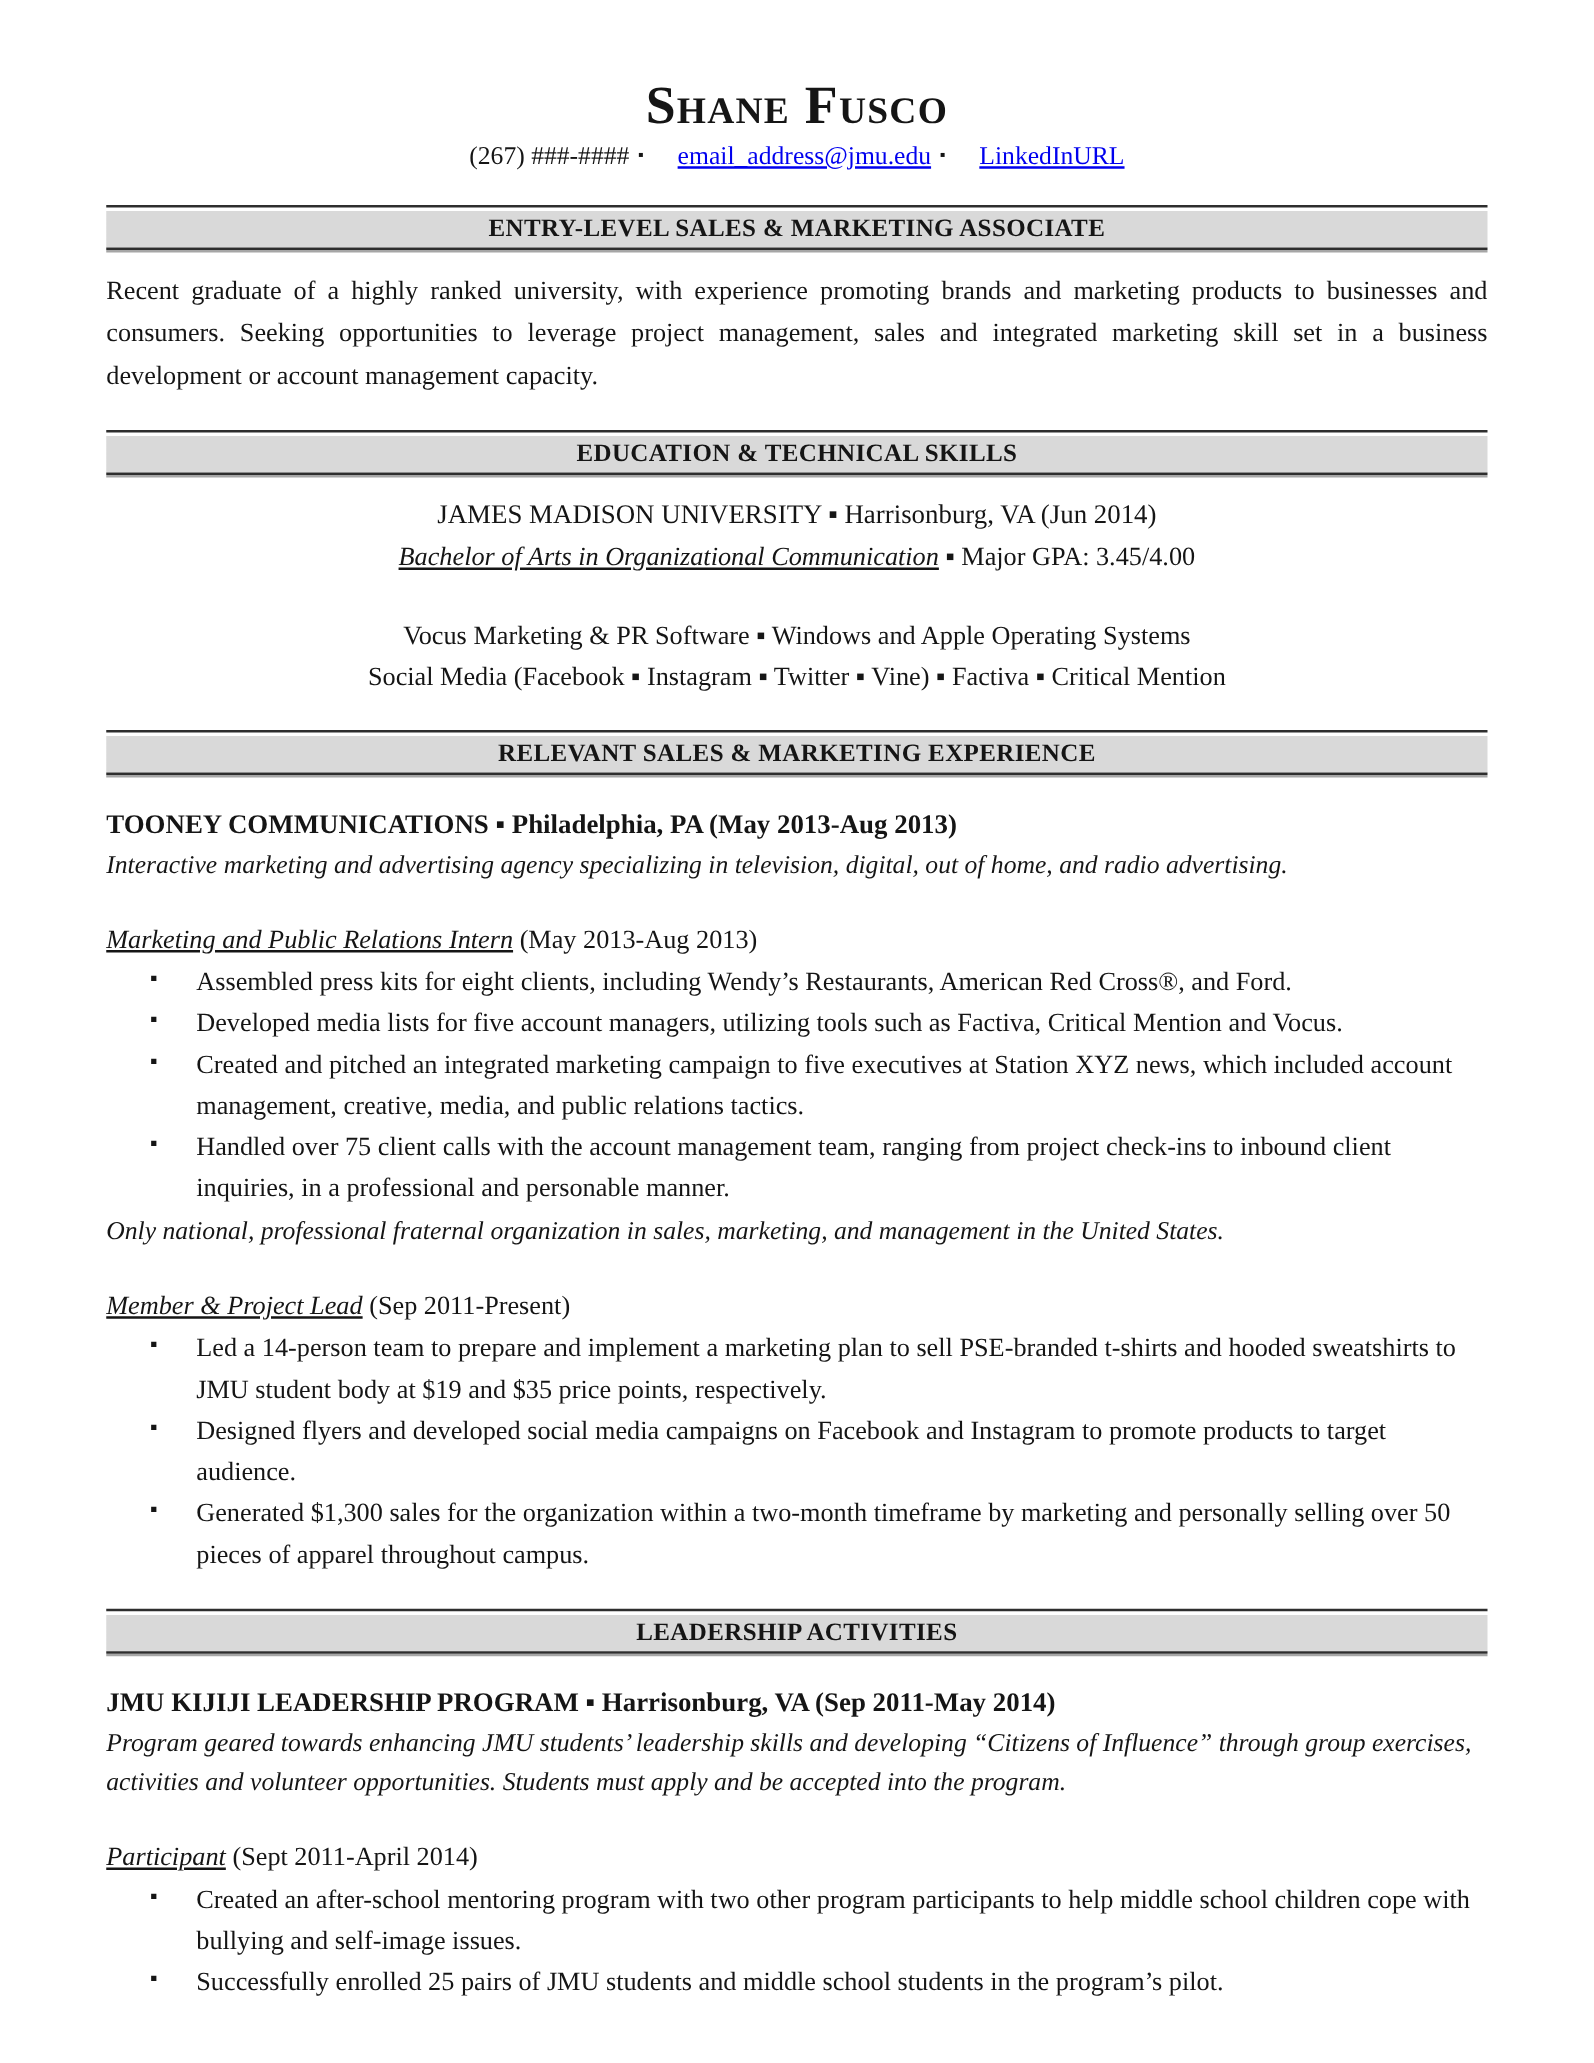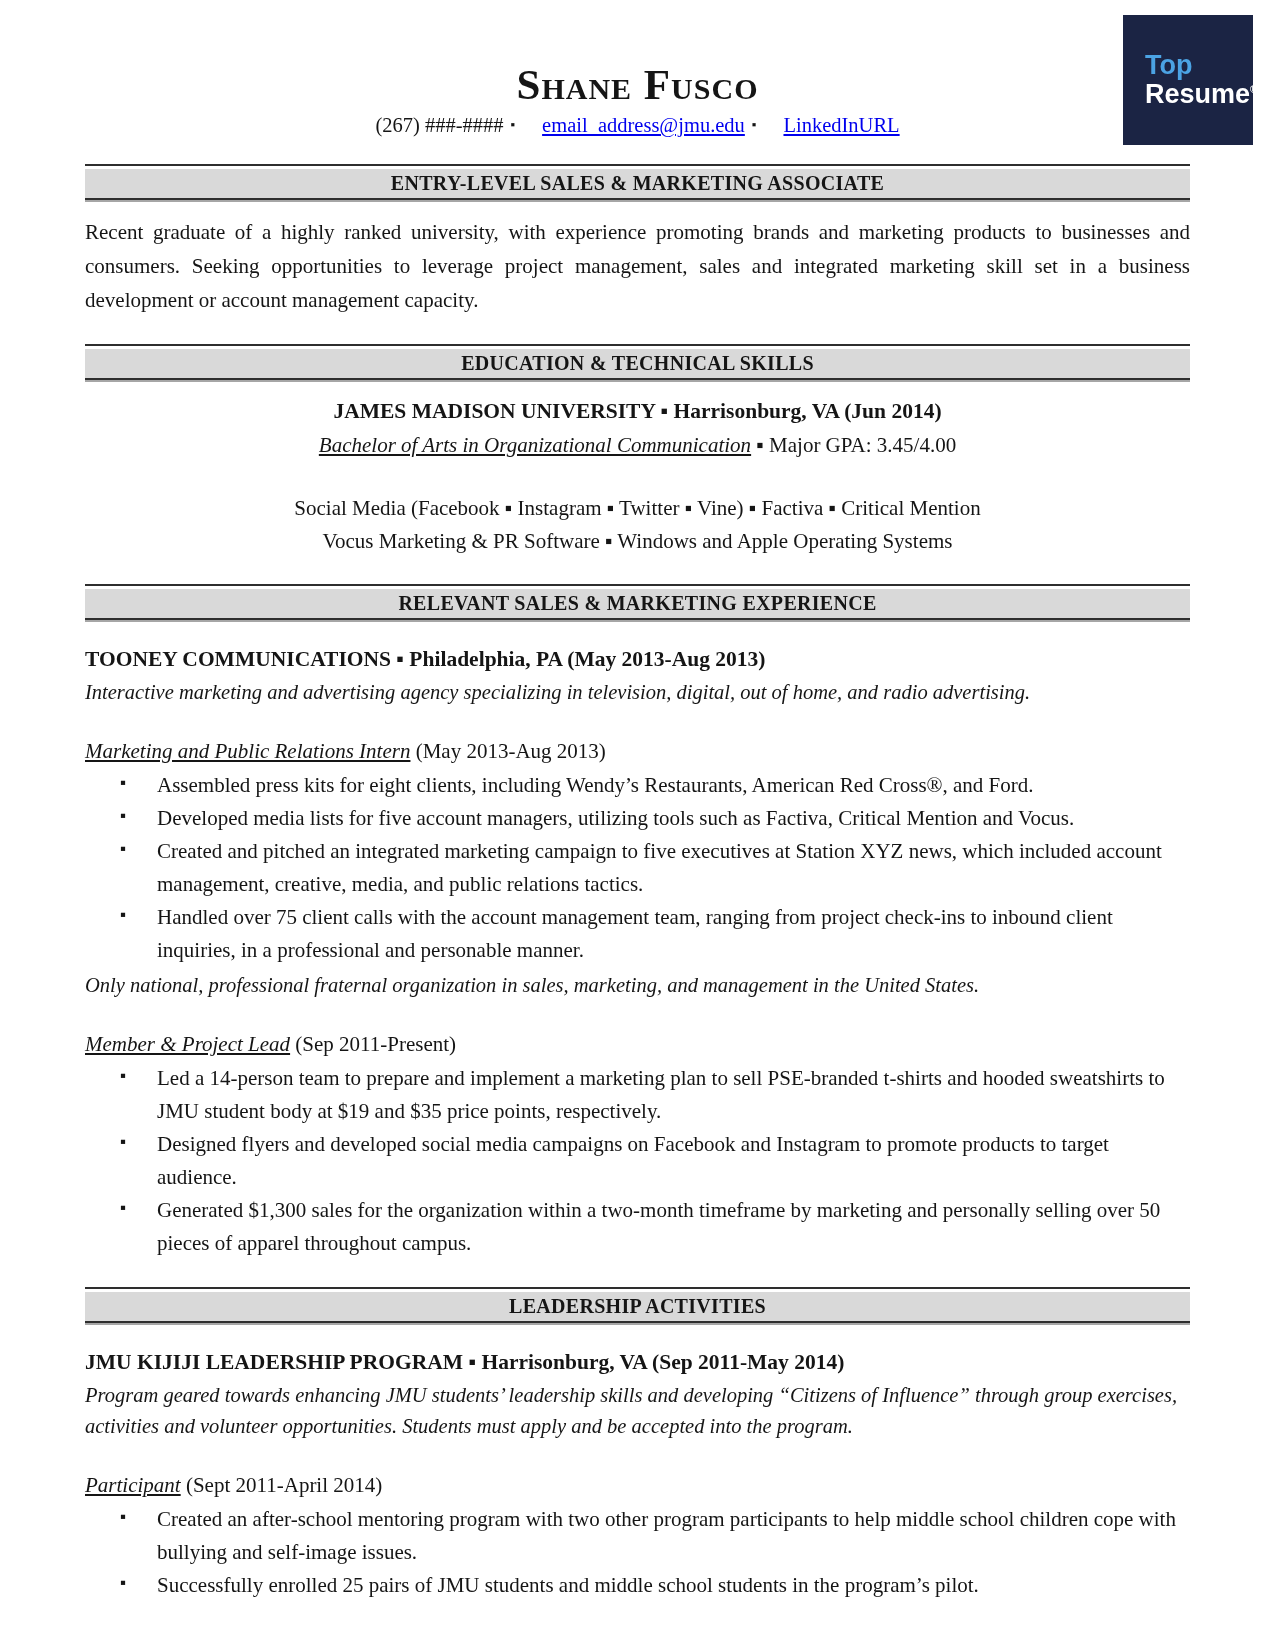--- a/index.html
+++ b/index.html
@@ -76,21 +76,21 @@
 
   .summary {
     margin: 15px 0 0 0;
     font-size: 21px;
     line-height: 1.62;
     text-align: justify;
   }
 
   
   .edu { text-align: center; font-size: 21px; line-height: 1.55; margin-top: 15px; }
-  .edu-school { font-weight: bold; font-size: 21.5px; }
+  .edu-school { font-weight: normal; font-size: 21.5px; }
   .edu-skills { margin-top: 31px; }
   .underline { text-decoration: underline; font-style: italic; }
 
   
   .company {
     margin: 25px 0 0 0;
     font-size: 21.5px;
     font-weight: bold;
     line-height: 1.35;
   }
@@ -110,43 +110,39 @@
     font-size: 17px;
     padding-top: 1px;
   }
   .bullet-text { flex: 1 1 auto; }
 </style>
 </head>
 <body>
 
 <div class="page">
 
-  <div class="logo">
-    <div class="logo-top">Top</div>
-    <div class="logo-resume"><span>Resume</span><span class="logo-reg">®</span></div>
-  </div>
 
   <h1 class="name">Shane Fusco</h1>
 
   <div class="contact">
     <span>(267) ###-####</span><span class="sep">▪</span><a>email_address@jmu.edu</a><span class="sep">▪</span><a>LinkedInURL</a>
   </div>
 
   <div class="banner"><span>ENTRY-LEVEL SALES &amp; MARKETING ASSOCIATE</span></div>
 
   <p class="summary">Recent graduate of a highly ranked university, with experience promoting brands and marketing products to businesses and consumers. Seeking opportunities to leverage project management, sales and integrated marketing skill set in a business development or account management capacity.</p>
 
   <div class="banner"><span>EDUCATION &amp; TECHNICAL SKILLS</span></div>
 
   <div class="edu">
     <div class="edu-school">JAMES MADISON UNIVERSITY ▪ Harrisonburg, VA (Jun 2014)</div>
     <div><span class="underline">Bachelor of Arts in Organizational Communication</span><span> ▪ Major GPA: 3.45/4.00</span></div>
     <div class="edu-skills">
+      <div>Vocus Marketing &amp; PR Software ▪ Windows and Apple Operating Systems</div>
       <div>Social Media (Facebook ▪ Instagram ▪ Twitter ▪ Vine) ▪ Factiva ▪ Critical Mention</div>
-      <div>Vocus Marketing &amp; PR Software ▪ Windows and Apple Operating Systems</div>
     </div>
   </div>
 
   <div class="banner"><span>RELEVANT SALES &amp; MARKETING EXPERIENCE</span></div>
 
   <section class="job">
     <h2 class="company">TOONEY COMMUNICATIONS ▪ Philadelphia, PA (May 2013-Aug 2013)</h2>
     <p class="tagline">Interactive marketing and advertising agency specializing in television, digital, out of home, and radio advertising.</p>
     <p class="role"><span class="underline">Marketing and Public Relations Intern</span><span> (May 2013-Aug 2013)</span></p>
     <div class="bullets">

